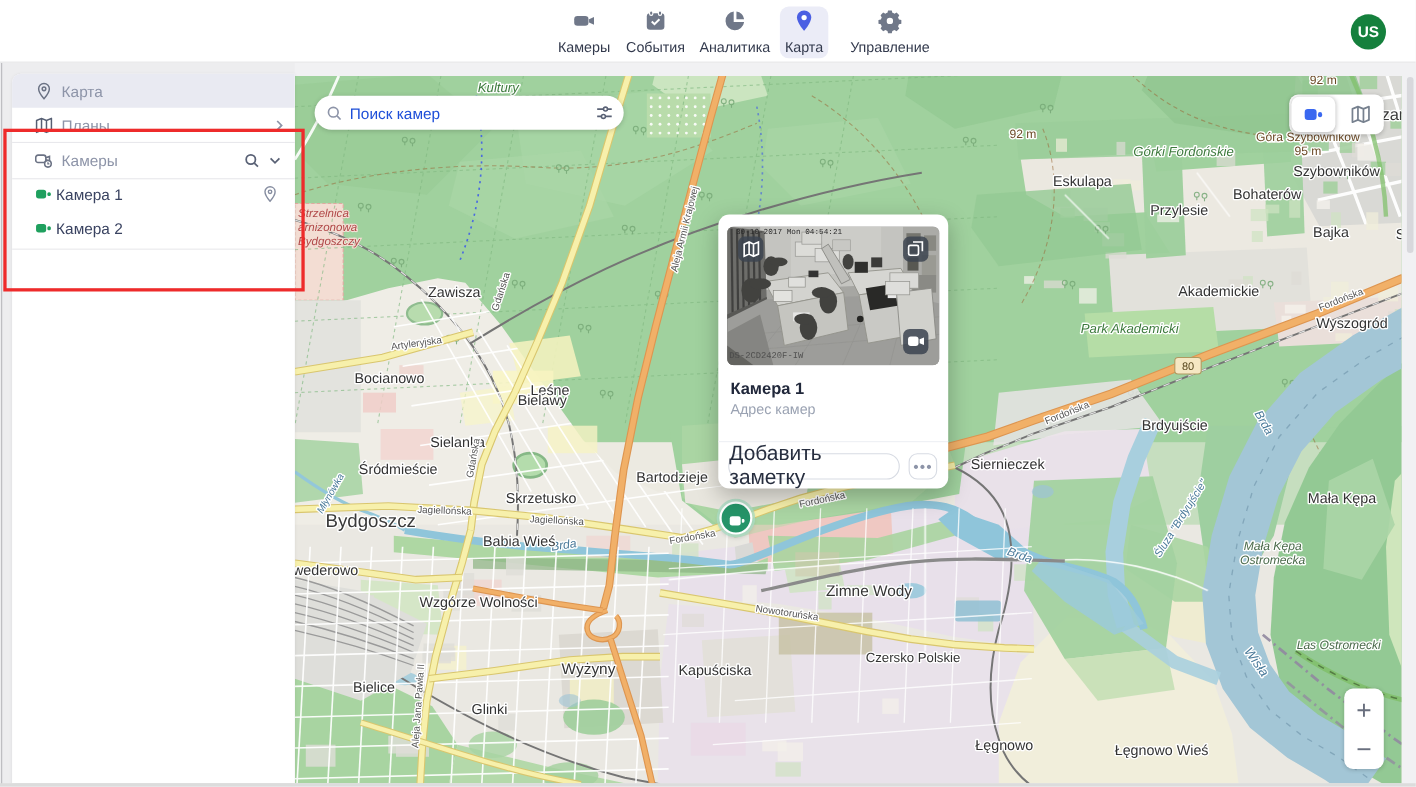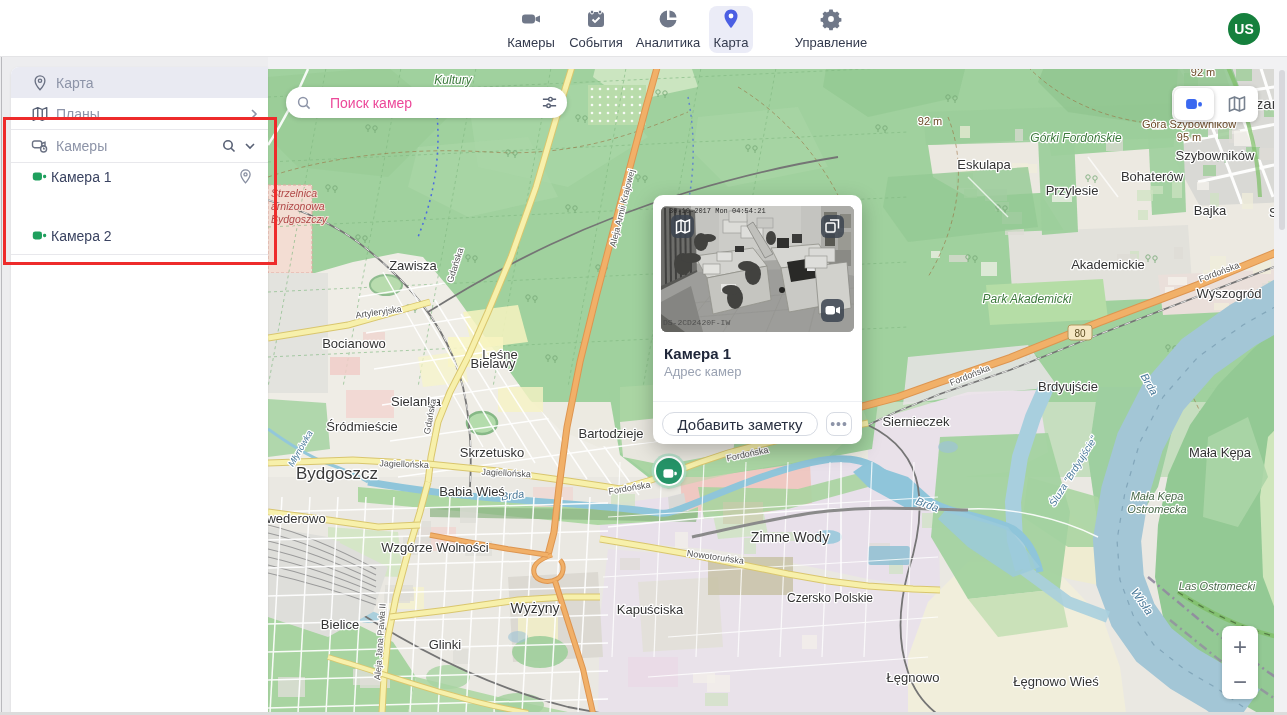--- a/index.html
+++ b/index.html
@@ -10,42 +10,42 @@
   .nav .lbl { font-size:13px; color:#333a4d; margin-top:3px; white-space:nowrap; }
   .nav .ic { width:26px; height:26px; display:flex; align-items:center; justify-content:center; }
   #nav-map { background:#ebecf7; border-radius:8px; height:47px; }
   #avatar { position:absolute; left:1228px; top:13px; width:32px; height:32px; border-radius:50%; background:#15803d; color:#fff; font-size:14px; font-weight:bold; display:flex; align-items:center; justify-content:center; z-index:31; }
   
   #leftbg { position:absolute; left:0; top:57px; width:268px; height:658px; background:#ededef; }
   #leftline { position:absolute; left:1px; top:57px; width:1px; height:656px; background:#b9b9bd; }
   #sidebar { position:absolute; left:11px; top:67px; width:257px; height:645px; background:#fff; border-radius:8px 0 0 0; box-shadow:0 1px 3px rgba(0,0,0,.08); z-index:10; }
   .srow { position:relative; height:31px; display:flex; align-items:center; padding-left:45px; }
   .srow .txt { margin-left:0; font-size:14px; color:#8d94a8; }
-  .camrow { position:relative; height:31px; display:flex; align-items:center; padding-left:40px;margin-top:28px; }
+  .camrow { position:relative; height:31px; display:flex; align-items:center; padding-left:40px; }
   .camrow .txt { margin-left:0; font-size:14px; color:#3a4361; }
   .hr { border-top:1px solid #e8e8ec; }
   #redbox { position:absolute; left:3px; top:117px; width:274px; height:148px; border:3px solid #ee2b2b; z-index:20; }
   
   #map { position:absolute; left:268px; top:69px; width:1006px; height:643px; overflow:hidden; z-index:1; }
   #map svg.base { position:absolute; left:0; top:-12px; }
   #bottomstrip { position:absolute; left:0; top:712px; width:1287px; height:3px; background:#dcdcdc; z-index:25; }
   
   #search { position:absolute; left:286px; top:87px; width:281px; height:31px; background:#fff; border-radius:16px; box-shadow:0 1px 5px rgba(0,0,0,.18); z-index:12; display:flex; align-items:center; }
-  #search .ph { font-size:14px; color:#ec4899; margin-left:18px; }
+  #search .ph { font-size:14px; color:#1d4ed8; margin-left:6px; }
   
   #viewctl { position:absolute; left:1172px; top:86px; width:86px; height:36px; background:#fff; border-radius:8px; box-shadow:0 1px 4px rgba(0,0,0,.18); z-index:12; }
   #viewctl .act { position:absolute; left:2px; top:2px; width:40px; height:32px; background:#fff; border-radius:7px; box-shadow:0 1px 4px rgba(0,0,0,.25); }
   
   #zoomctl { position:absolute; left:1222px; top:626px; width:36px; height:73px; background:#fff; border-radius:8px; box-shadow:0 1px 4px rgba(0,0,0,.18); z-index:12; color:#696f7e; }
   #zoomctl .z { position:absolute; left:0; width:36px; text-align:center; font-size:24px; font-weight:400; }
   
   #card { position:absolute; left:653px; top:195px; width:209px; height:249px; background:#fff; border-radius:10px; box-shadow:0 6px 20px rgba(0,0,0,.25); z-index:14; }
   #card .title { position:absolute; left:11px; top:150px; font-size:15px; font-weight:bold; color:#20273a; }
   #card .sub { position:absolute; left:11px; top:169px; font-size:13px; color:#9aa2b2; }
-  #card .btn { position:absolute; left:9px; top:217px; width:156px; height:24px; border:1px solid #d7dbe3; border-radius:12px; font-size:15px; color:#272e3f; display:flex; align-items:center; justify-content:center; }
+  #card .btn { position:absolute; left:9px; top:217px; width:156px; height:24px; border:1px solid #d7dbe3; border-radius:12px; font-size:19px; color:#272e3f; display:flex; align-items:center; justify-content:center; }
   #card .dots { position:absolute; left:173px; top:217px; width:26px; height:24px; border:1px solid #d7dbe3; border-radius:8px; color:#8d94a8; display:flex; align-items:center; justify-content:center; font-size:14px; letter-spacing:1px; }
   
   #marker { position:absolute; left:654px; top:456px; width:30px; height:30px; border-radius:50%; background:#259468; border:2px solid #ffffff; box-shadow:0 0 0 2.5px rgba(170,220,195,.8), 0 2px 5px rgba(0,0,0,.25); z-index:13; }
 </style>
 </head>
 <body>
 
 <div id="map">
     <svg class="base" width="1019" height="656" viewBox="0 0 1019 656" font-family="Liberation Sans, sans-serif">
       <rect x="0" y="0" width="1019" height="656" fill="#eceae1"></rect>
@@ -658,21 +658,21 @@
   </div>
   <div class="nav" id="nav-map" style="left:709px; width:44px;">
     <div class="ic">
         <svg width="24" height="24" viewBox="0 0 24 24">
           <path d="M12 2.5 C8.4 2.5 5.5 5.3 5.5 8.9 C5.5 13.7 12 21 12 21 C12 21 18.5 13.7 18.5 8.9 C18.5 5.3 15.6 2.5 12 2.5 Z" fill="#4b5fe3"></path>
           <circle cx="12" cy="9" r="2.4" fill="#fff"></circle>
         </svg>
       </div>
     <div class="lbl">Карта</div>
   </div>
-  <div class="nav" id="nav-mgmt" style="left:786px;text-align:right;">
+  <div class="nav" id="nav-mgmt" style="left:764px;text-align:right;">
     <div class="ic">
         <svg width="24" height="24" viewBox="0 0 24 24">
           <path fill="#707889" fill-rule="evenodd" d="M10.3 2.5 h3.4 l.5 2.2 a7.3 7.3 0 0 1 1.9 .8 l2-1.1 2.4 2.4-1.1 2a7.3 7.3 0 0 1 .8 1.9 l2.2.5 v3.4 l-2.2.5 a7.3 7.3 0 0 1-.8 1.9 l1.1 2-2.4 2.4-2-1.1 a7.3 7.3 0 0 1-1.9.8 l-.5 2.2 h-3.4 l-.5-2.2 a7.3 7.3 0 0 1-1.9-.8 l-2 1.1-2.4-2.4 1.1-2 a7.3 7.3 0 0 1-.8-1.9 l-2.2-.5 v-3.4 l2.2-.5 a7.3 7.3 0 0 1 .8-1.9 l-1.1-2 2.4-2.4 2 1.1 a7.3 7.3 0 0 1 1.9-.8 Z M12 9.1 a2.9 2.9 0 1 0 0 5.8 a2.9 2.9 0 0 0 0-5.8 Z"></path>
         </svg>
       </div>
     <div class="lbl">Управление</div>
   </div>
 </div>
 <div id="avatar">US</div>
 

